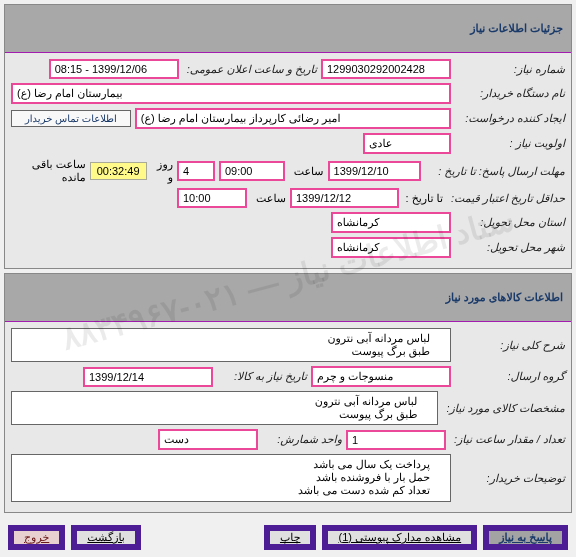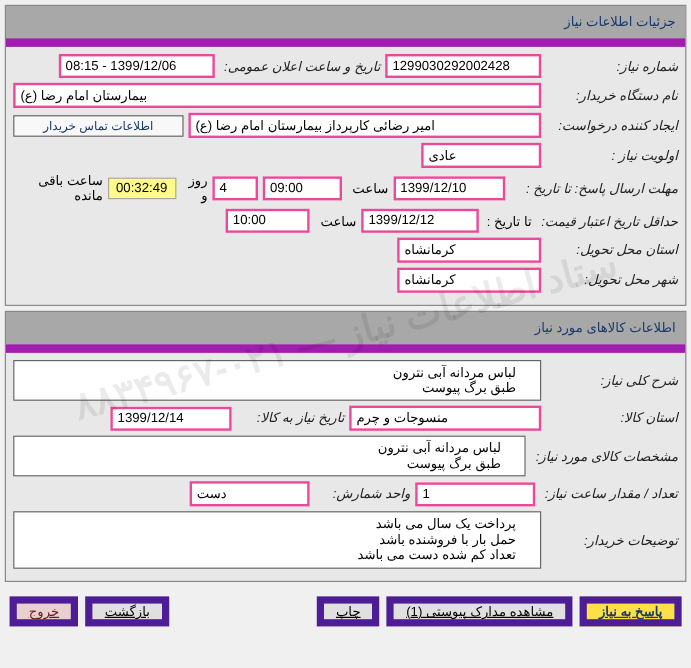--- a/index.html
+++ b/index.html
@@ -25,23 +25,23 @@
     font-weight: bold;
   }
   .section {
     border: 1px solid #888;
     margin: 4px;
     background: #e8e8e8;
   }
   .section-header {
     background: #a8a8a8;
     color: #1a3a6a;
-    font-weight: normal;
-    padding: 7px 8px;
-    border-bottom: 7px solid #a21caf;
+    font-weight: bold;
+    padding: 17px 8px;
+    border-bottom: 1px solid #a21caf;
   }
   .section-body {
     padding: 6px;
   }
   .row {
     display: flex;
     align-items: center;
     margin-bottom: 4px;
     gap: 4px;
   }
@@ -61,21 +61,21 @@
     text-align: left;
     font-size: 11px;
   }
   .field-wide { flex: 1; }
   .field-med { width: 130px; }
   .field-sm { width: 70px; }
   .field-xs { width: 40px; }
   .field-btn {
     background: #f8f8f8;
     border: 1px solid #666;
-    padding: 2px 24px;
+    padding: 2px 13px;
     font-size: 10px;
     cursor: pointer;
     color: #1a3a6a;
   }
   .textarea {
     background: #fff;
     border: 1px solid #666;
     padding: 3px 20px;
     min-height: 32px;
     flex: 1;
@@ -98,21 +98,21 @@
   }
   .btn {
     border: 6px solid #4c1d95;
     padding: 0 10px;
     font-size: 11px;
     cursor: pointer;
     background: #e0e0e0;
     text-decoration: underline;
   }
   .btn-primary {
-    background: #fde047;
+    background: #a3a3a3;
     color: #1a3a6a;
     font-weight: bold;
   }
   .btn-danger {
     background: #e8d0d0;
     color: #6a1a1a;
   }
   .spacer { flex: 1; }
 </style>
 </head>
@@ -137,38 +137,38 @@
     </div>
 
     <div class="row">
       <span class="label">ایجاد کننده درخواست:</span>
       <span class="field field-wide">امیر رضائی کارپرداز بیمارستان امام رضا (ع)</span>
       <button class="field-btn">اطلاعات تماس خریدار</button>
     </div>
 
     <div class="row">
       <span class="label">اولویت نیاز :</span>
-      <span class="field" style="width:100px">عادی</span>
+      <span class="field" style="width:88px">عادی</span>
     </div>
 
     <div class="row">
       <span class="label" style="min-width:140px">مهلت ارسال پاسخ:  تا تاریخ :</span>
       <span class="field" style="width:100px">1399/12/10</span>
       <span class="label-sm" style="min-width:35px">ساعت</span>
       <span class="field field-sm">09:00</span>
       <span class="field field-xs">4</span>
       <span>روز و</span>
       <span class="countdown">00:32:49</span>
       <span>ساعت باقی مانده</span>
     </div>
 
     <div class="row">
       <span class="label">حداقل تاریخ اعتبار قیمت:</span>
       <span style="min-width:40px">تا تاریخ :</span>
-      <span class="field" style="width:98px">1399/12/12</span>
+      <span class="field" style="width:109px">1399/12/12</span>
       <span class="label-sm" style="min-width:35px">ساعت</span>
       <span class="field field-sm">10:00</span>
     </div>
 
     <div class="row">
       <span class="label">استان محل تحویل:</span>
       <span class="field" style="width:120px">کرمانشاه</span>
     </div>
 
     <div class="row">
@@ -183,24 +183,24 @@
   <div class="section-header">اطلاعات کالاهای مورد نیاز</div>
   <div class="section-body">
 
     <div class="row">
       <span class="label">شرح کلی نیاز:</span>
       <div class="textarea">لباس مردانه آبی نترون
 طبق برگ پیوست</div>
     </div>
 
     <div class="row">
-      <span class="label">استان کالا:</span>
-      <span class="field" style="width:160px">منسوجات و چرم</span>
+      <span class="label">گروه ارسال:</span>
+      <span class="field" style="width:140px">منسوجات و چرم</span>
       <span class="label" style="min-width:90px">تاریخ نیاز به کالا:</span>
-      <span class="field" style="width:101px">1399/12/14</span>
+      <span class="field" style="width:130px">1399/12/14</span>
     </div>
 
     <div class="row">
       <span class="label">مشخصات کالای مورد نیاز:</span>
       <div class="textarea">لباس مردانه آبی نترون
 طبق برگ پیوست</div>
     </div>
 
     <div class="row">
       <span class="label">تعداد / مقدار ساعت نیاز:</span>

